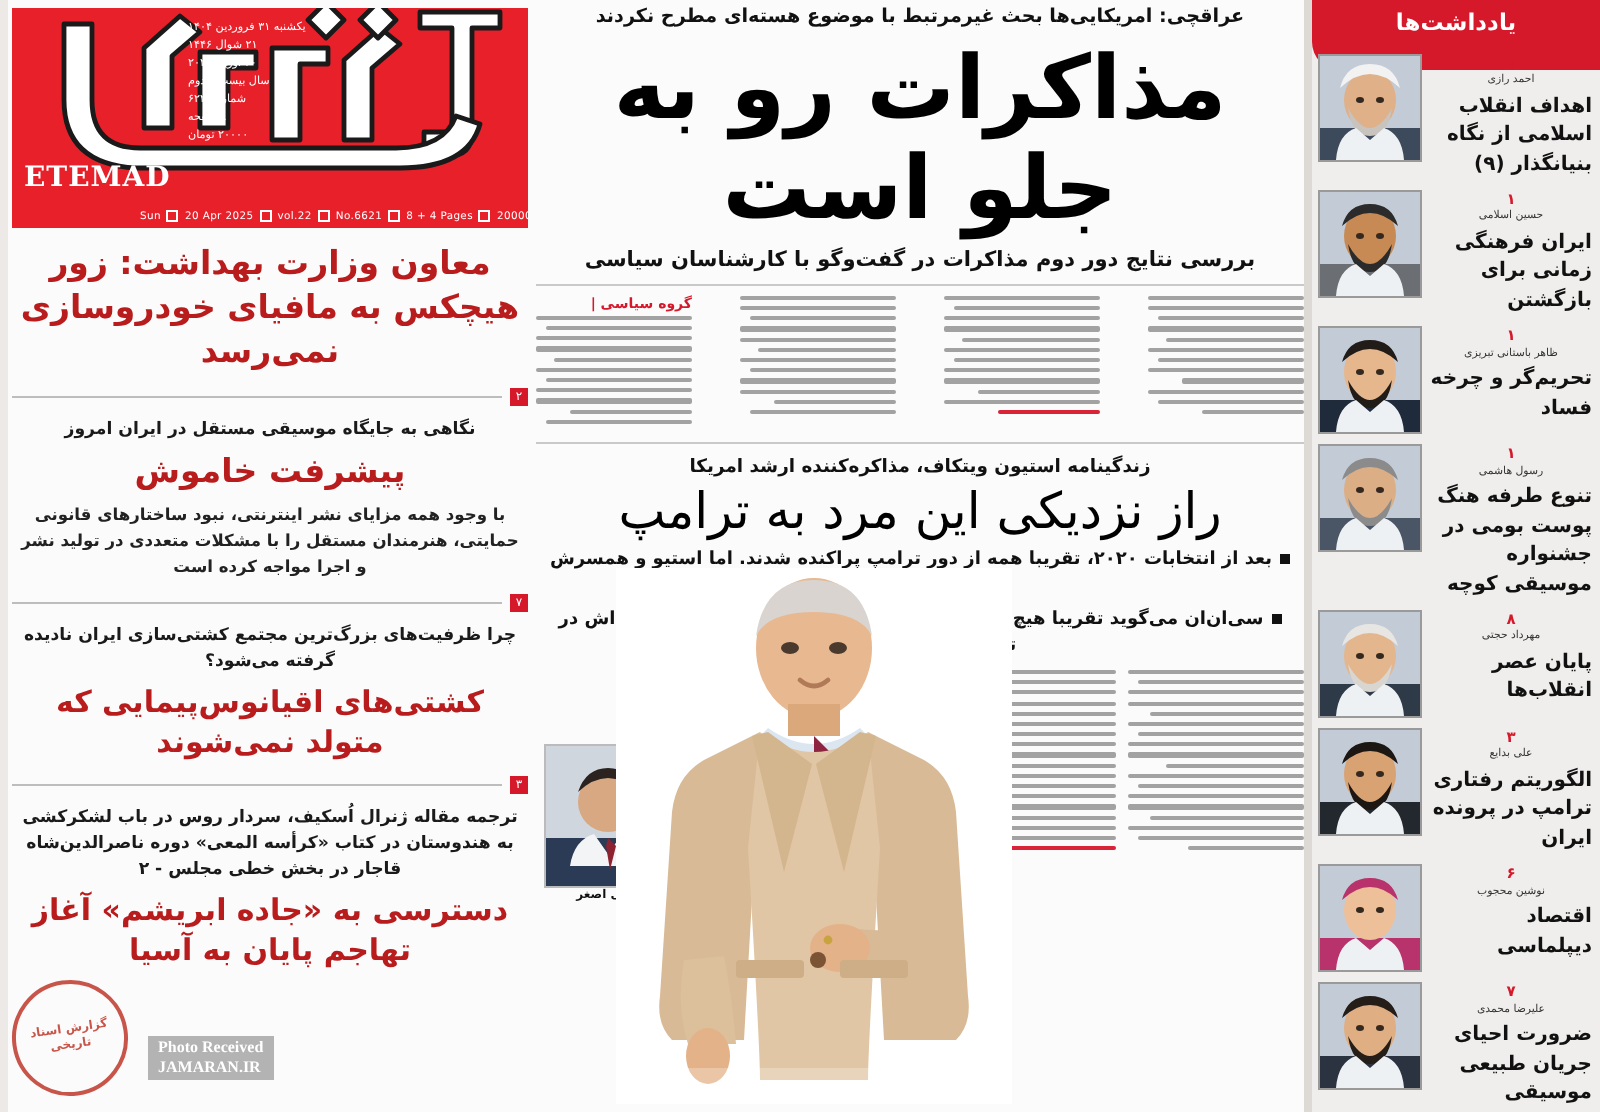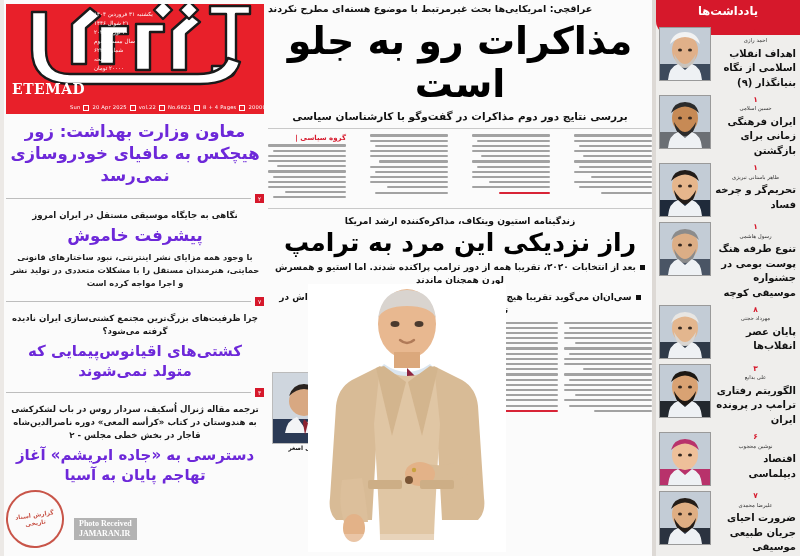--- a/index.html
+++ b/index.html
@@ -27,37 +27,37 @@
               letter-spacing:.2px;direction:ltr;white-space:nowrap;}
   #mast-strip span.sep{display:inline-block;width:4px;height:4px;
             border:1px solid #fff;margin:0 3px;vertical-align:middle;}
 
   
   #leftcol{position:absolute;left:4px;top:118px;width:262px;height:434px;}
   .lblock{padding:0 4px;}
   .lkicker{font-size:8.6px;line-height:1.52;text-align:center;color:#1a1a1a;
            font-weight:600;}
   .lhead{font-size:16.5px;line-height:1.34;font-weight:bold;text-align:center;
-         color:#6d28d9;margin-top:3px;}
+         color:#b91c1c;margin-top:3px;}
   .lhead.sm{font-size:15px;}
   .ldeck{font-size:8.3px;line-height:1.58;text-align:center;color:#222;
          margin-top:3px;font-weight:600;}
   .lsep{display:flex;align-items:center;gap:4px;margin:7px 2px 6px 2px;}
   .lsep .bar{flex:1;height:1px;background:#bdbdbd;}
 
   
   #center{position:absolute;left:268px;top:2px;width:384px;height:552px;}
-  .ckicker{font-size:9.6px;font-weight:bold;text-align:left;line-height:1.5;
+  .ckicker{font-size:9.6px;font-weight:bold;text-align:center;line-height:1.5;
            color:#111;}
-  .chead{font-size:38px;font-weight:bold;text-align:center;color:#000;
+  .chead{font-size:44px;font-weight:bold;text-align:center;color:#000;
          line-height:1.12;margin-top:4px;letter-spacing:-0.5px;}
   .cdeck{font-size:10.5px;font-weight:bold;text-align:center;color:#111;
          margin-top:5px;}
   .c2kicker{font-size:9.2px;font-weight:bold;text-align:center;color:#111;}
-  .c2head{font-size:25px;font-weight:bold;text-align:center;color:#000;
+  .c2head{font-size:25px;font-weight:normal;text-align:center;color:#000;
           line-height:1.16;margin-top:2px;}
   .bullets{margin-top:4px;}
   .bullet{font-size:9px;font-weight:bold;line-height:1.5;text-align:center;
           color:#111;margin-bottom:3px;}
   .bullet .bsq{display:inline-block;width:5px;height:5px;background:#111;
                margin-left:4px;vertical-align:middle;}
 
   
   .bodycols{display:flex;gap:24px;margin-top:5px;direction:rtl;}
   .bcol{flex:1;}

